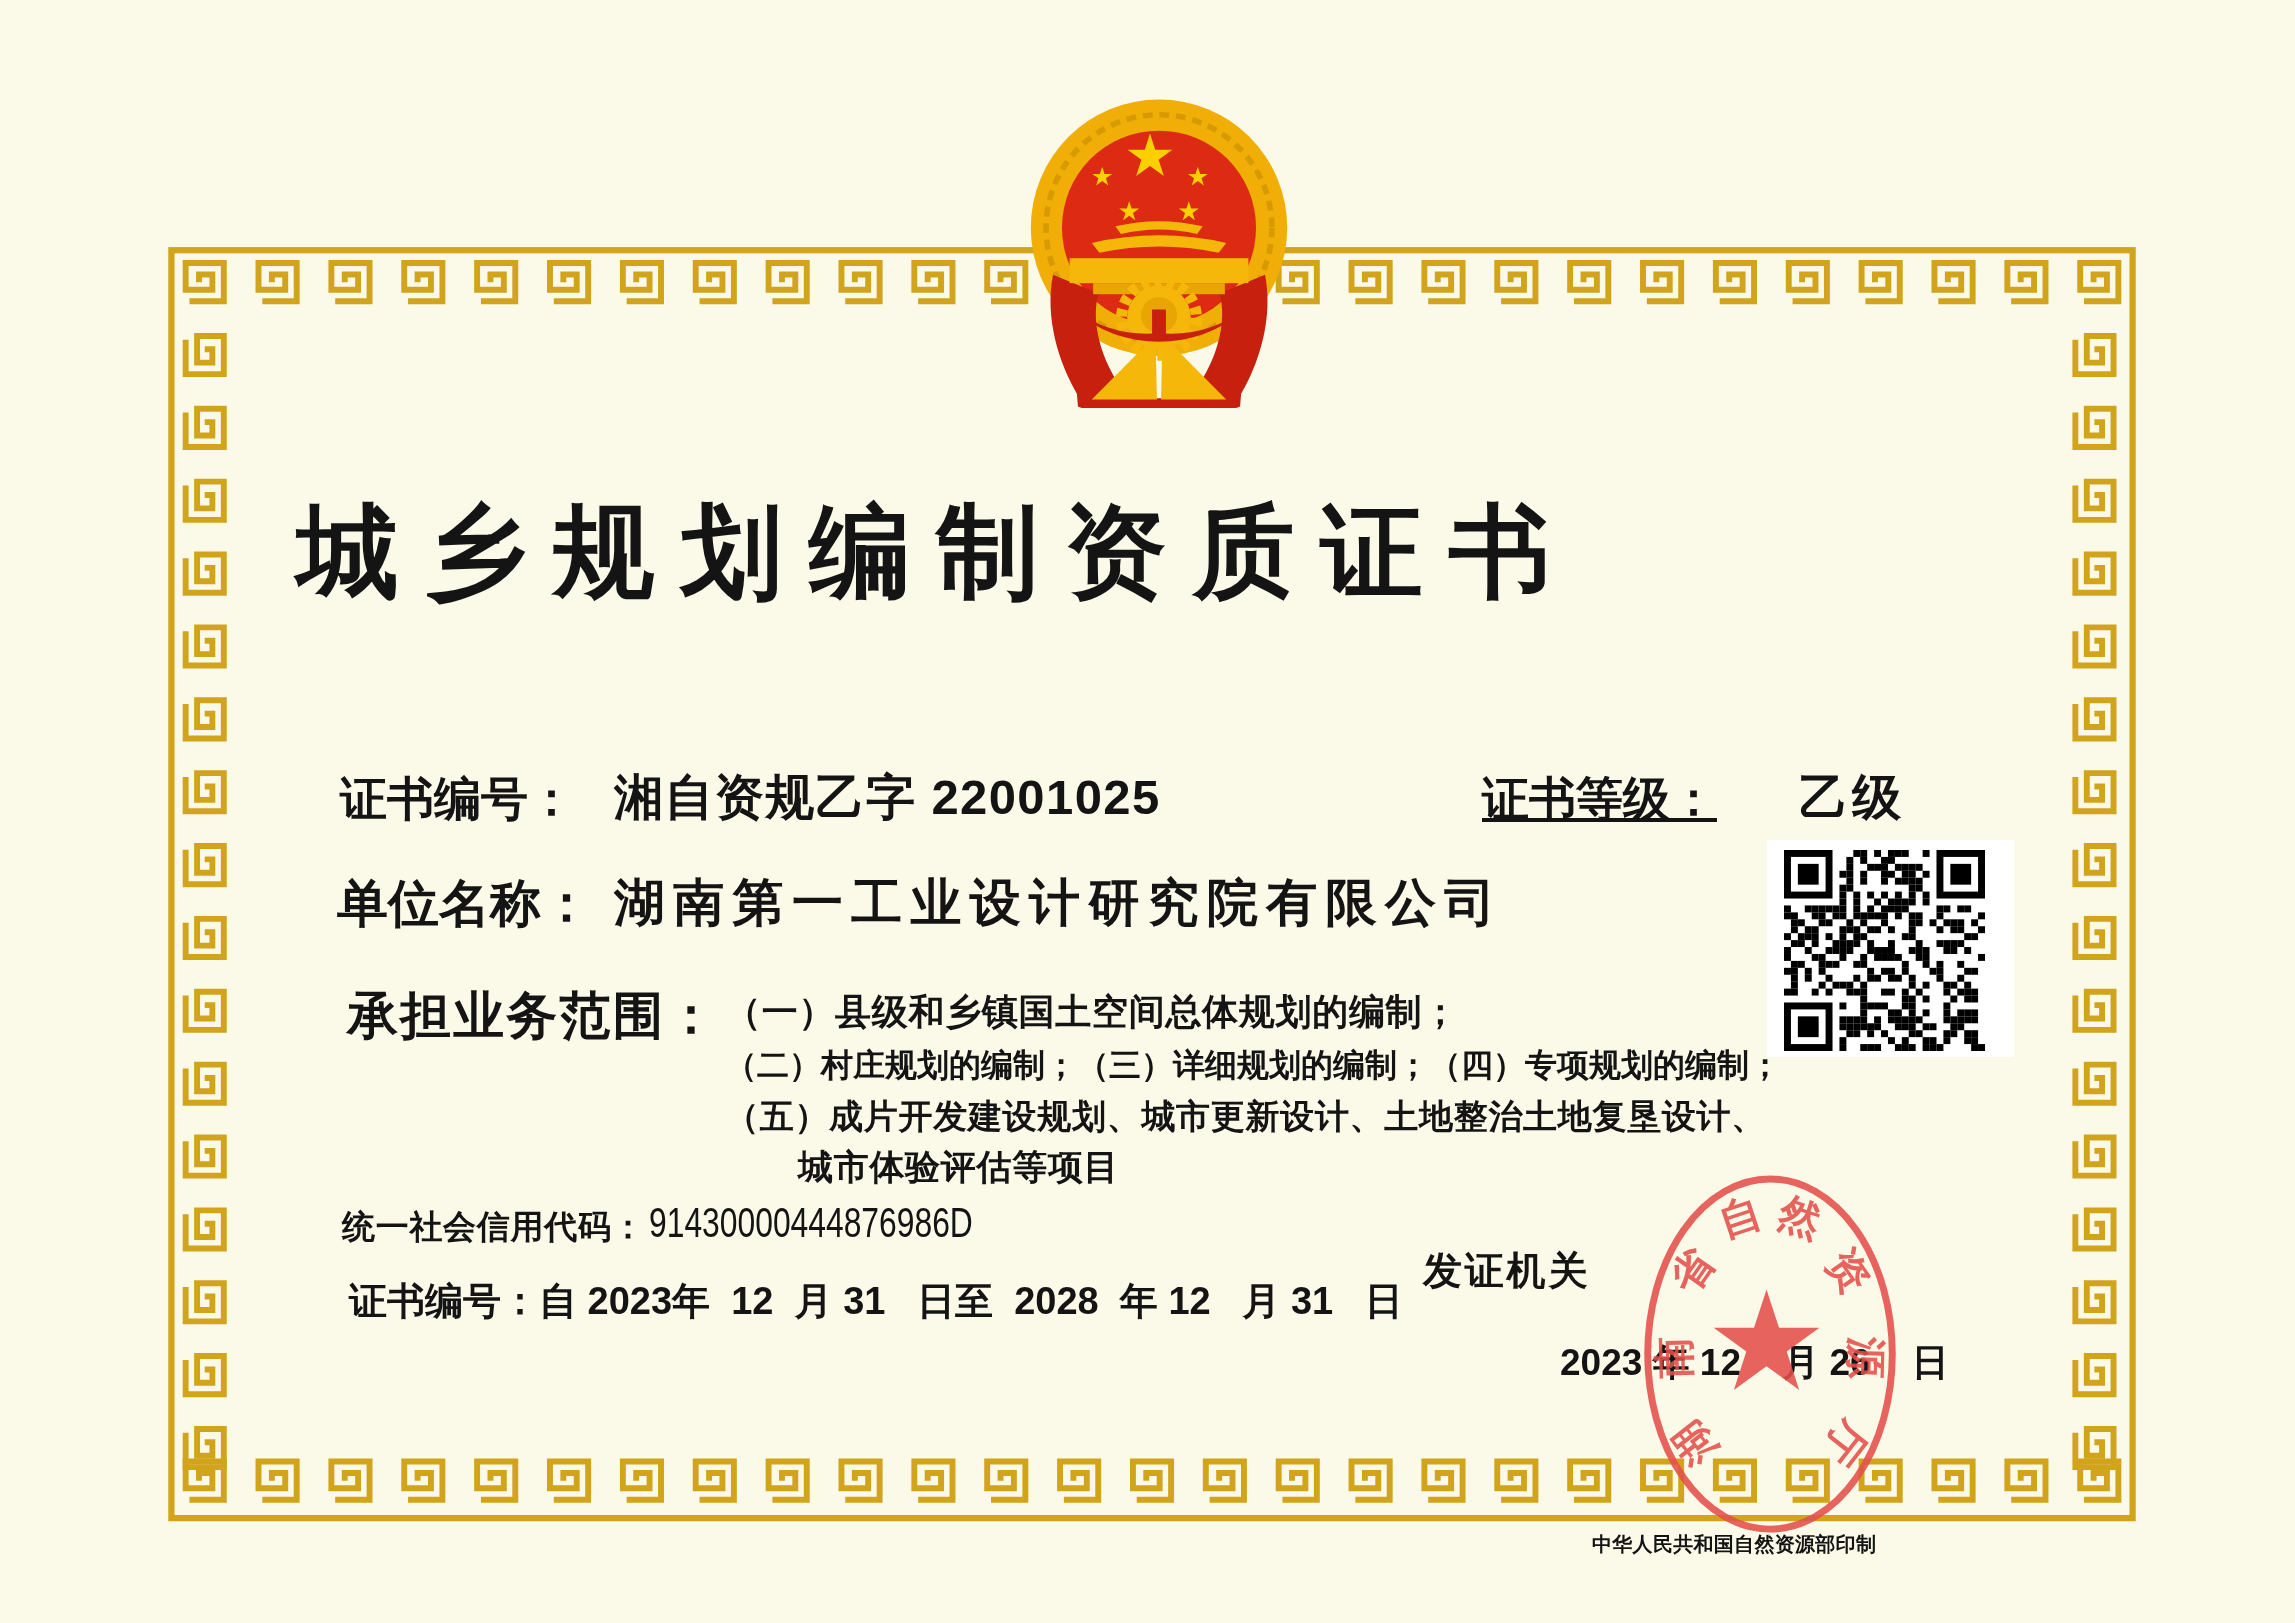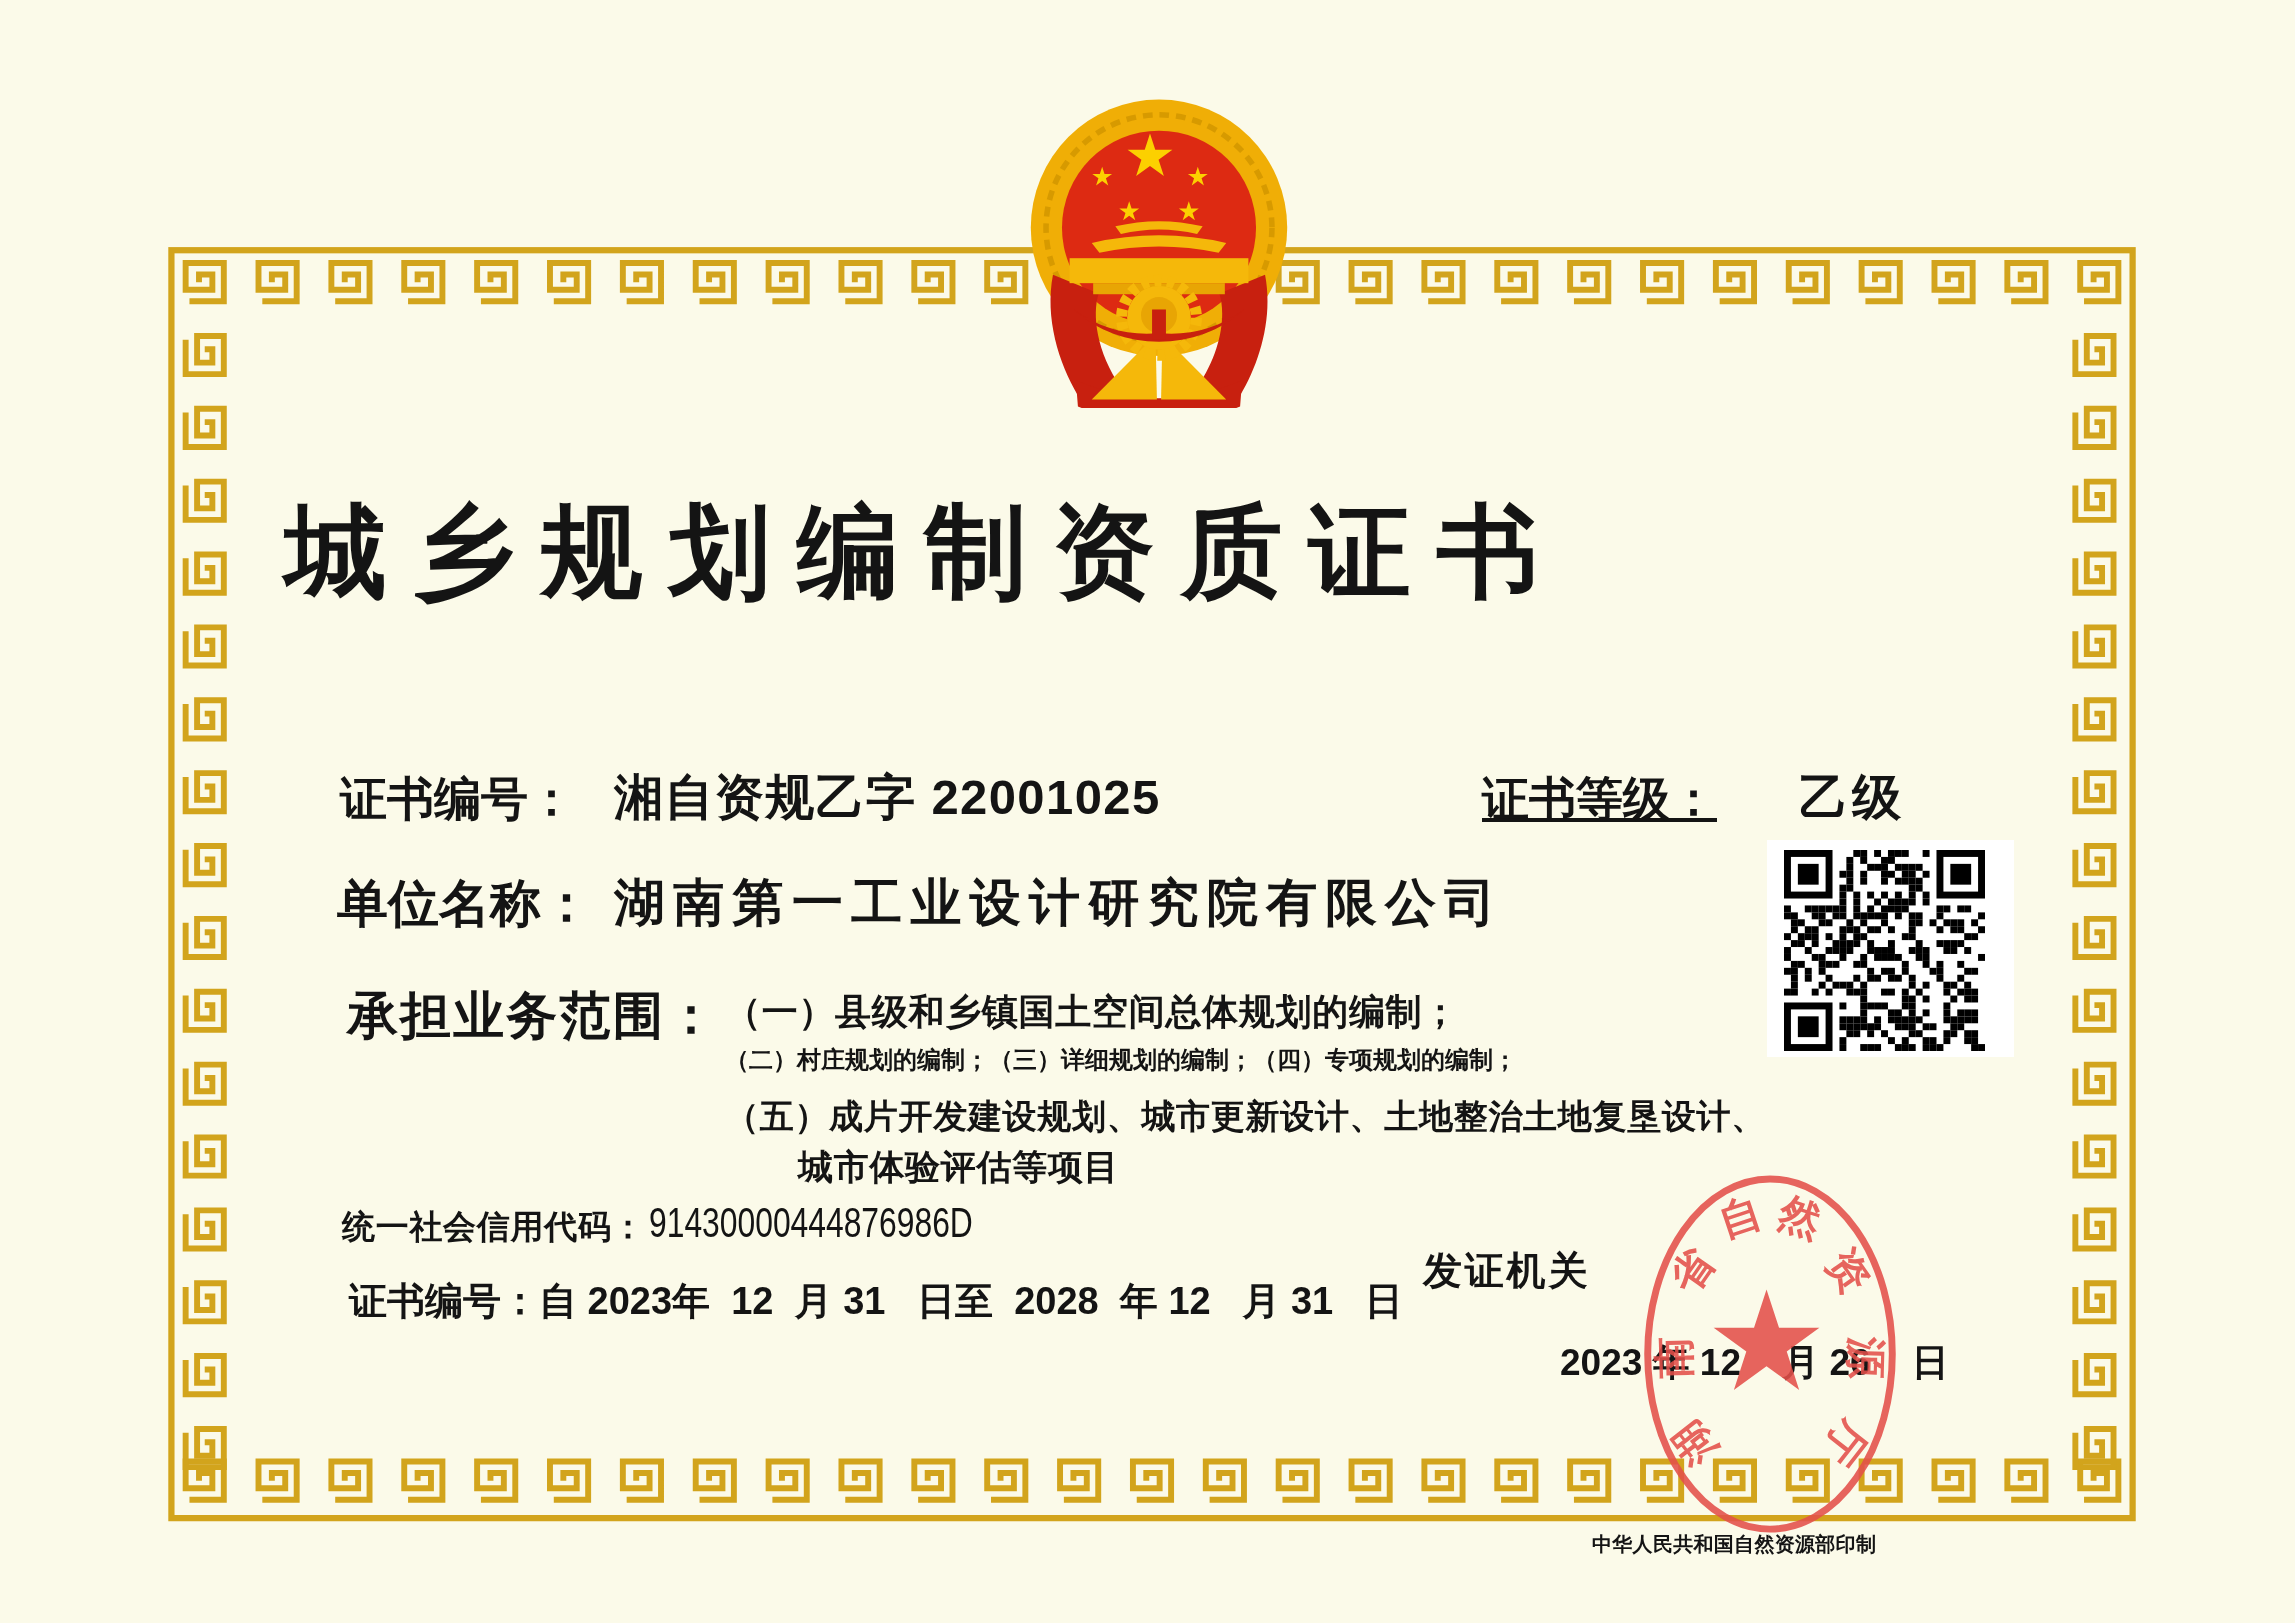--- a/index.html
+++ b/index.html
@@ -141,33 +141,33 @@
       <g id="emblem-stars">
           <polygon points="202.0,64.0 209.6,87.5 234.3,87.5 214.4,102.0 222.0,125.5 202.0,111.0 182.0,125.5 189.6,102.0 169.7,87.5 194.4,87.5" fill="#fcd000"></polygon>
           <polygon points="133.0,112.0 136.4,122.4 147.3,122.4 138.4,128.8 141.8,139.1 133.0,132.7 124.2,139.1 127.6,128.8 118.7,122.4 129.6,122.4" fill="#fcd000"></polygon>
           <polygon points="271.0,112.0 274.4,122.4 285.3,122.4 276.4,128.8 279.8,139.1 271.0,132.7 262.2,139.1 265.6,128.8 256.7,122.4 267.6,122.4" fill="#fcd000"></polygon>
           <polygon points="172.0,162.0 175.4,172.4 186.3,172.4 177.4,178.8 180.8,189.1 172.0,182.7 163.2,189.1 166.6,178.8 157.7,172.4 168.6,172.4" fill="#fcd000"></polygon>
           <polygon points="258.0,162.0 261.4,172.4 272.3,172.4 263.4,178.8 266.8,189.1 258.0,182.7 249.2,189.1 252.6,178.8 243.7,172.4 254.6,172.4" fill="#fcd000"></polygon>
         </g>
     </g>
   </svg>
 
-  <div class="abs b" style="left:0;top:485px;width:1823px;text-align:center;font-size:102px;letter-spacing:26px;text-indent:26px;">城乡规划编制资质证书</div>
+  <div class="abs b" style="left:0;top:485px;width:1823px;text-align:center;font-size:102px;letter-spacing:26px;text-indent:26px;padding-left:12px;">城乡规划编制资质证书</div>
 
   <div class="abs label" style="left:340px;top:768px;font-size:47px;">证书编号：</div>
   <div class="abs b" style="left:614px;top:765px;font-size:49px;letter-spacing:1.4px;">湘自资规乙字 22001025</div>
   <div class="abs label" style="left:1482px;top:768px;font-size:47px;text-decoration:underline;">证书等级：</div>
   <div class="abs b" style="left:1799px;top:765px;font-size:49px;letter-spacing:4.2px;">乙级</div>
 
   <div class="abs label" style="left:337px;top:870px;font-size:51px;">单位名称：</div>
   <div class="abs b" style="left:614px;top:869px;font-size:51px;letter-spacing:8.3px;">湖南第一工业设计研究院有限公司</div>
 
   <div class="abs label" style="left:347px;top:982px;font-size:51px;letter-spacing:2.1px;">承担业务范围：</div>
   <div class="abs b" style="left:725px;top:988px;font-size:36px;letter-spacing:0.7px;text-align:right;">（一）县级和乡镇国土空间总体规划的编制；</div>
-  <div class="abs b" style="left:725px;top:1044px;font-size:24px;">（二）村庄规划的编制；（三）详细规划的编制；（四）专项规划的编制；</div>
+  <div class="abs b" style="left:725px;top:1044px;font-size:32px;">（二）村庄规划的编制；（三）详细规划的编制；（四）专项规划的编制；</div>
   <div class="abs b" style="left:725px;top:1094px;font-size:34px;letter-spacing:0.7px;">（五）成片开发建设规划、城市更新设计、土地整治土地复垦设计、</div>
   <div class="abs b" style="left:798px;top:1144px;font-size:35px;letter-spacing:0.7px;">城市体验评估等项目</div>
 
   <div class="abs label" style="left:342px;top:1205px;font-size:33px;letter-spacing:0.7px;">统一社会信用代码：</div>
   <div class="abs" style="left:649px;top:1198px;font-size:43px;transform:scaleX(0.74);transform-origin:left top;">91430000444876986D</div>
 
   <div class="abs" style="left:349px;top:1276px;font-size:38px;">
     <span class="label pre">证书编号：</span><span class="pre" style="font-weight:600;">自 2023年  12  月 31   日至  2028  年 12   月 31   日</span>
   </div>
 

